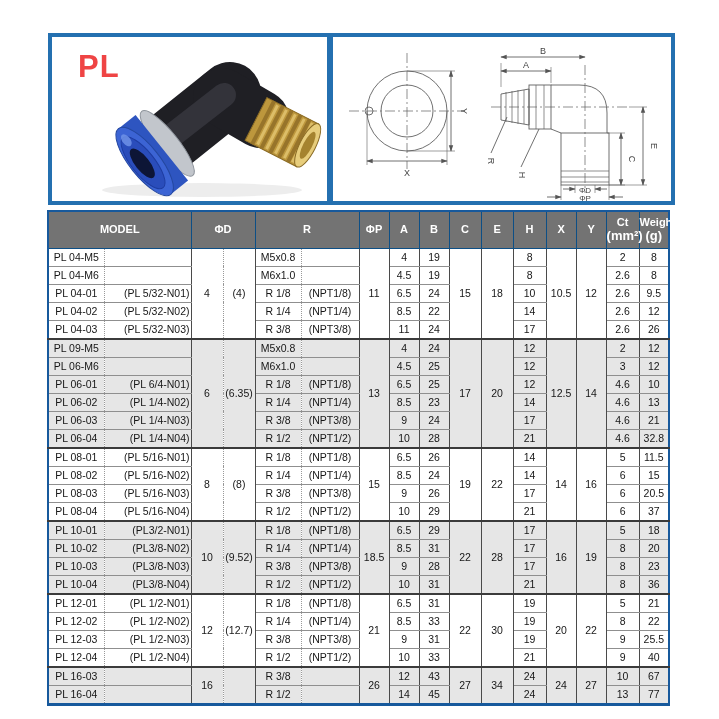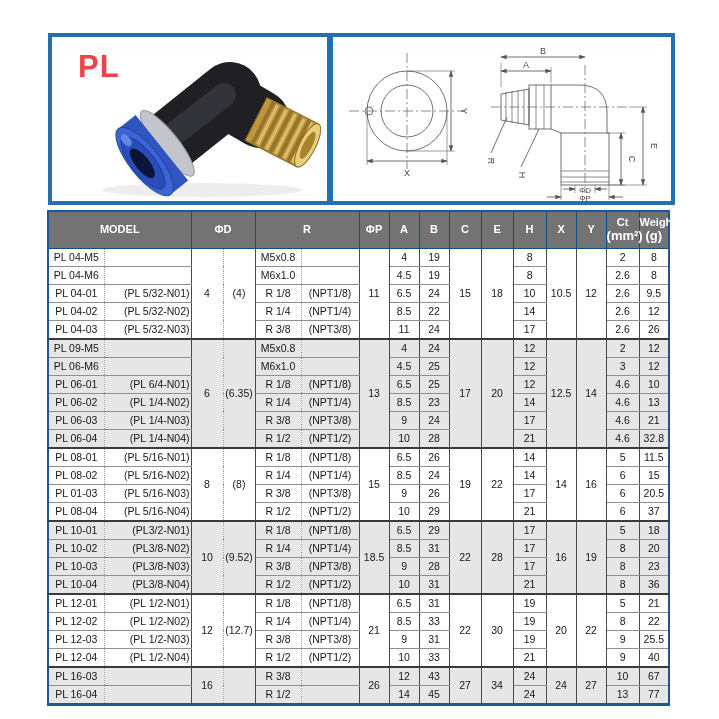--- a/index.html
+++ b/index.html
@@ -334,21 +334,21 @@
           <td class="alt">(PL 5/16-N02)</td>
           <td class="subdiv">R 1/4</td>
           <td>(NPT1/4)</td>
           <td>8.5</td>
           <td>24</td>
           <td>14</td>
           <td>6</td>
           <td>15</td>
         </tr>
         <tr>
-          <td class="model subdiv">PL 01-03</td>
+          <td class="model subdiv">PL 08-03</td>
           <td class="alt">(PL 5/16-N03)</td>
           <td class="subdiv">R 3/8</td>
           <td>(NPT3/8)</td>
           <td>9</td>
           <td>26</td>
           <td>17</td>
           <td>6</td>
           <td>20.5</td>
         </tr>
         <tr>

